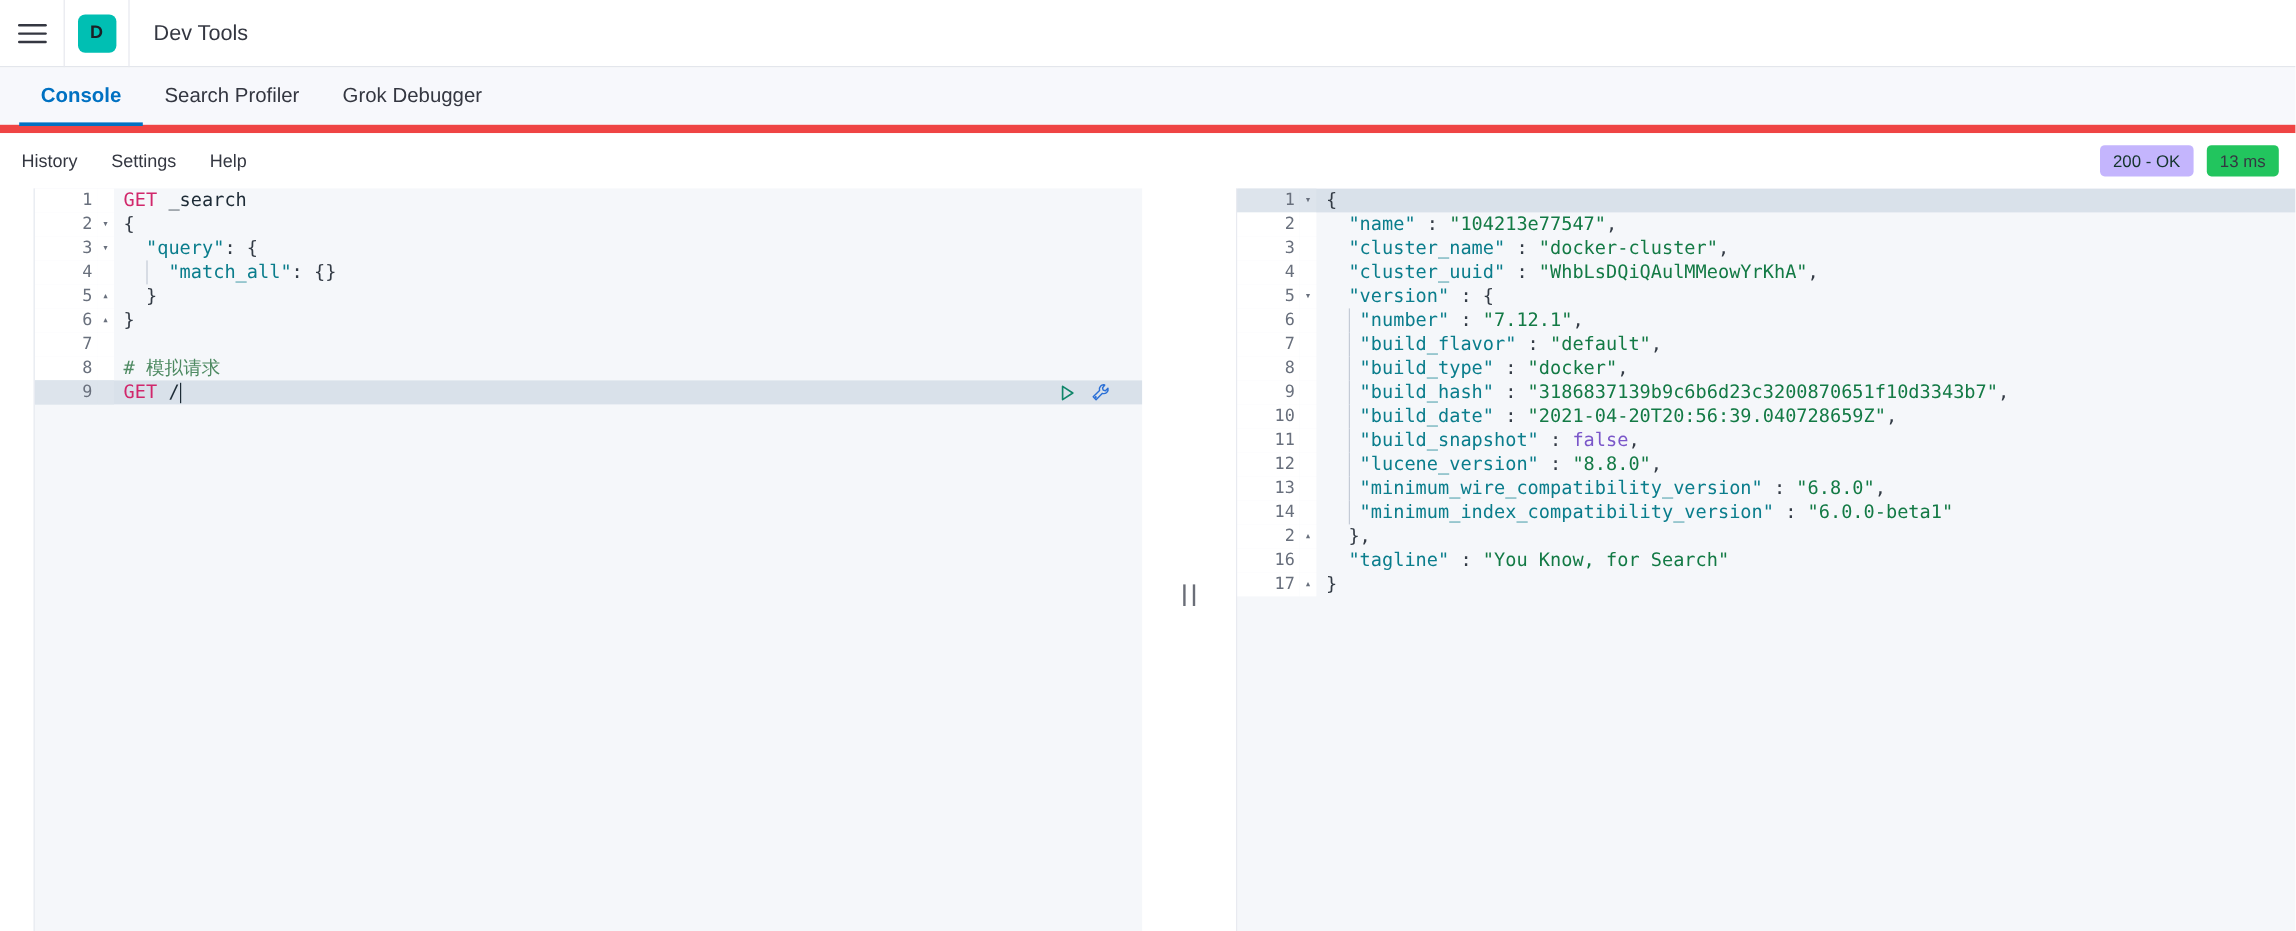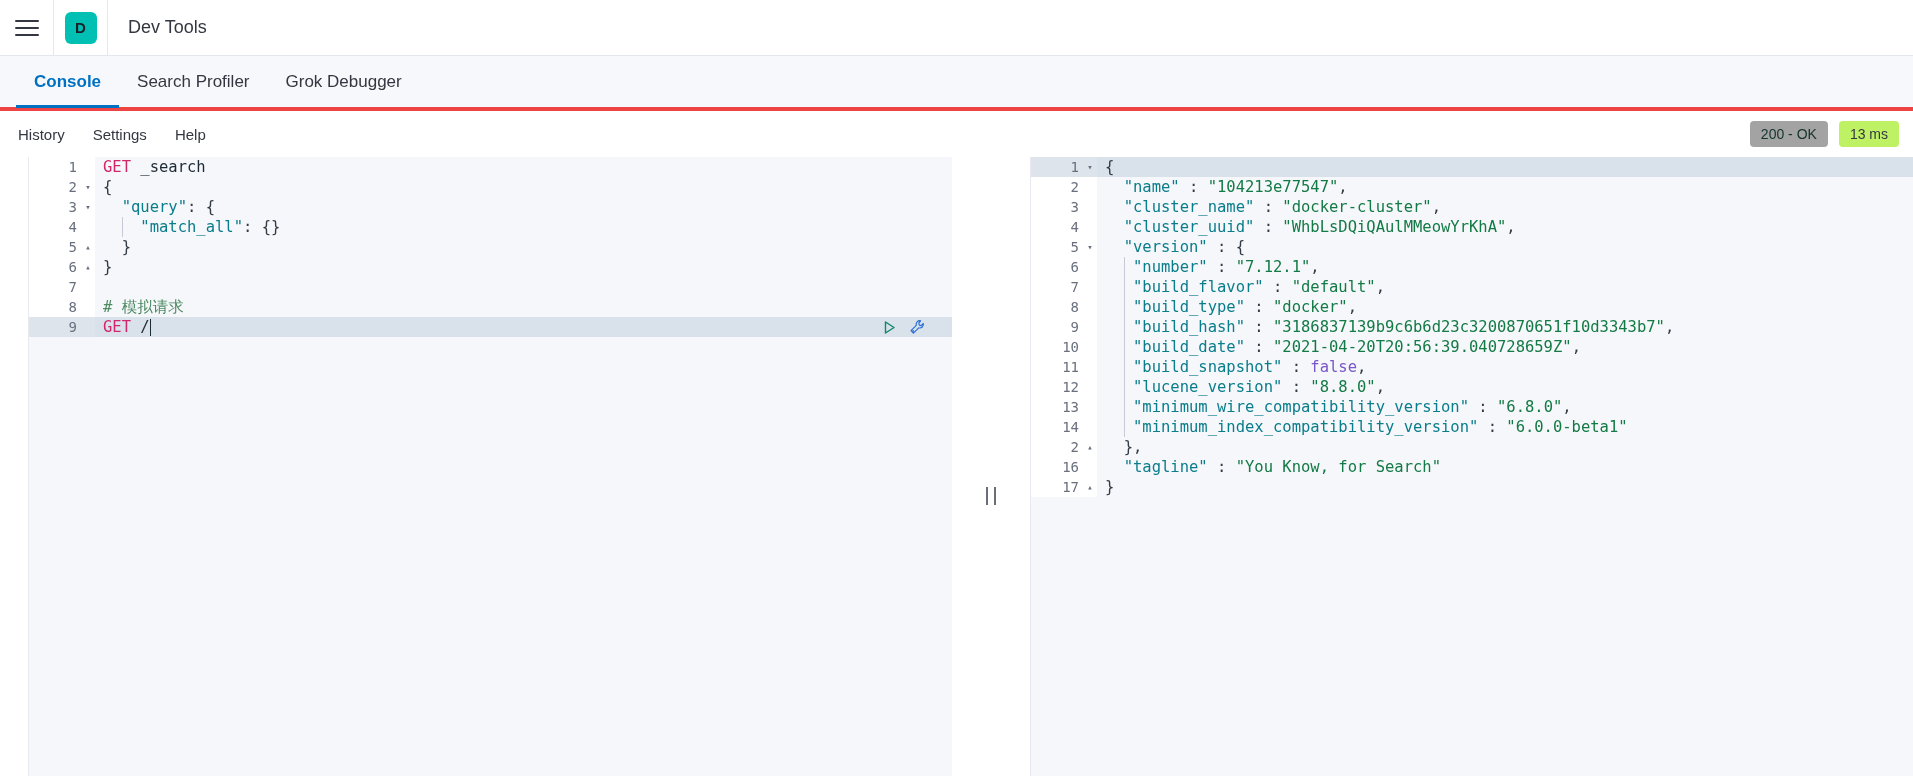--- a/index.html
+++ b/index.html
@@ -46,21 +46,21 @@
     white-space: nowrap;
   }
 
   
   .tabbar {
     height: 55px;
     background: #f7f8fc;
     display: flex;
     align-items: stretch;
     padding-left: 16px;
-    border-bottom: 4px solid #ef4444;
+    border-bottom: 7px solid #ef4444;
   }
   .tab {
     display: flex; align-items: center;
     padding: 0 18px;
     font-size: 17px;
     color: #343741;
     cursor: pointer;
     position: relative;
     white-space: nowrap;
   }
@@ -110,22 +110,22 @@
     align-items: center;
     gap: 11px;
   }
   .badge {
     font-size: 14px;
     border-radius: 4px;
     padding: 5px 11px;
     line-height: 1.15;
     white-space: nowrap;
   }
-  .badge.ok { background: #a3a3a3; color: #14342c; }
-  .badge.time { background: #bef264; color: #343741; }
+  .badge.ok { background: #c4b5fd; color: #14342c; }
+  .badge.time { background: #22c55e; color: #343741; }
 
   
   .panes {
     display: flex;
     height: calc(776px - 56px - 55px - 46px);
     background: #ffffff;
   }
   .pane { position: relative; background: #ffffff; }
   .pane-left  { width: 952px; }
   .splitter   { width: 78px; position: relative; background: #ffffff; }

